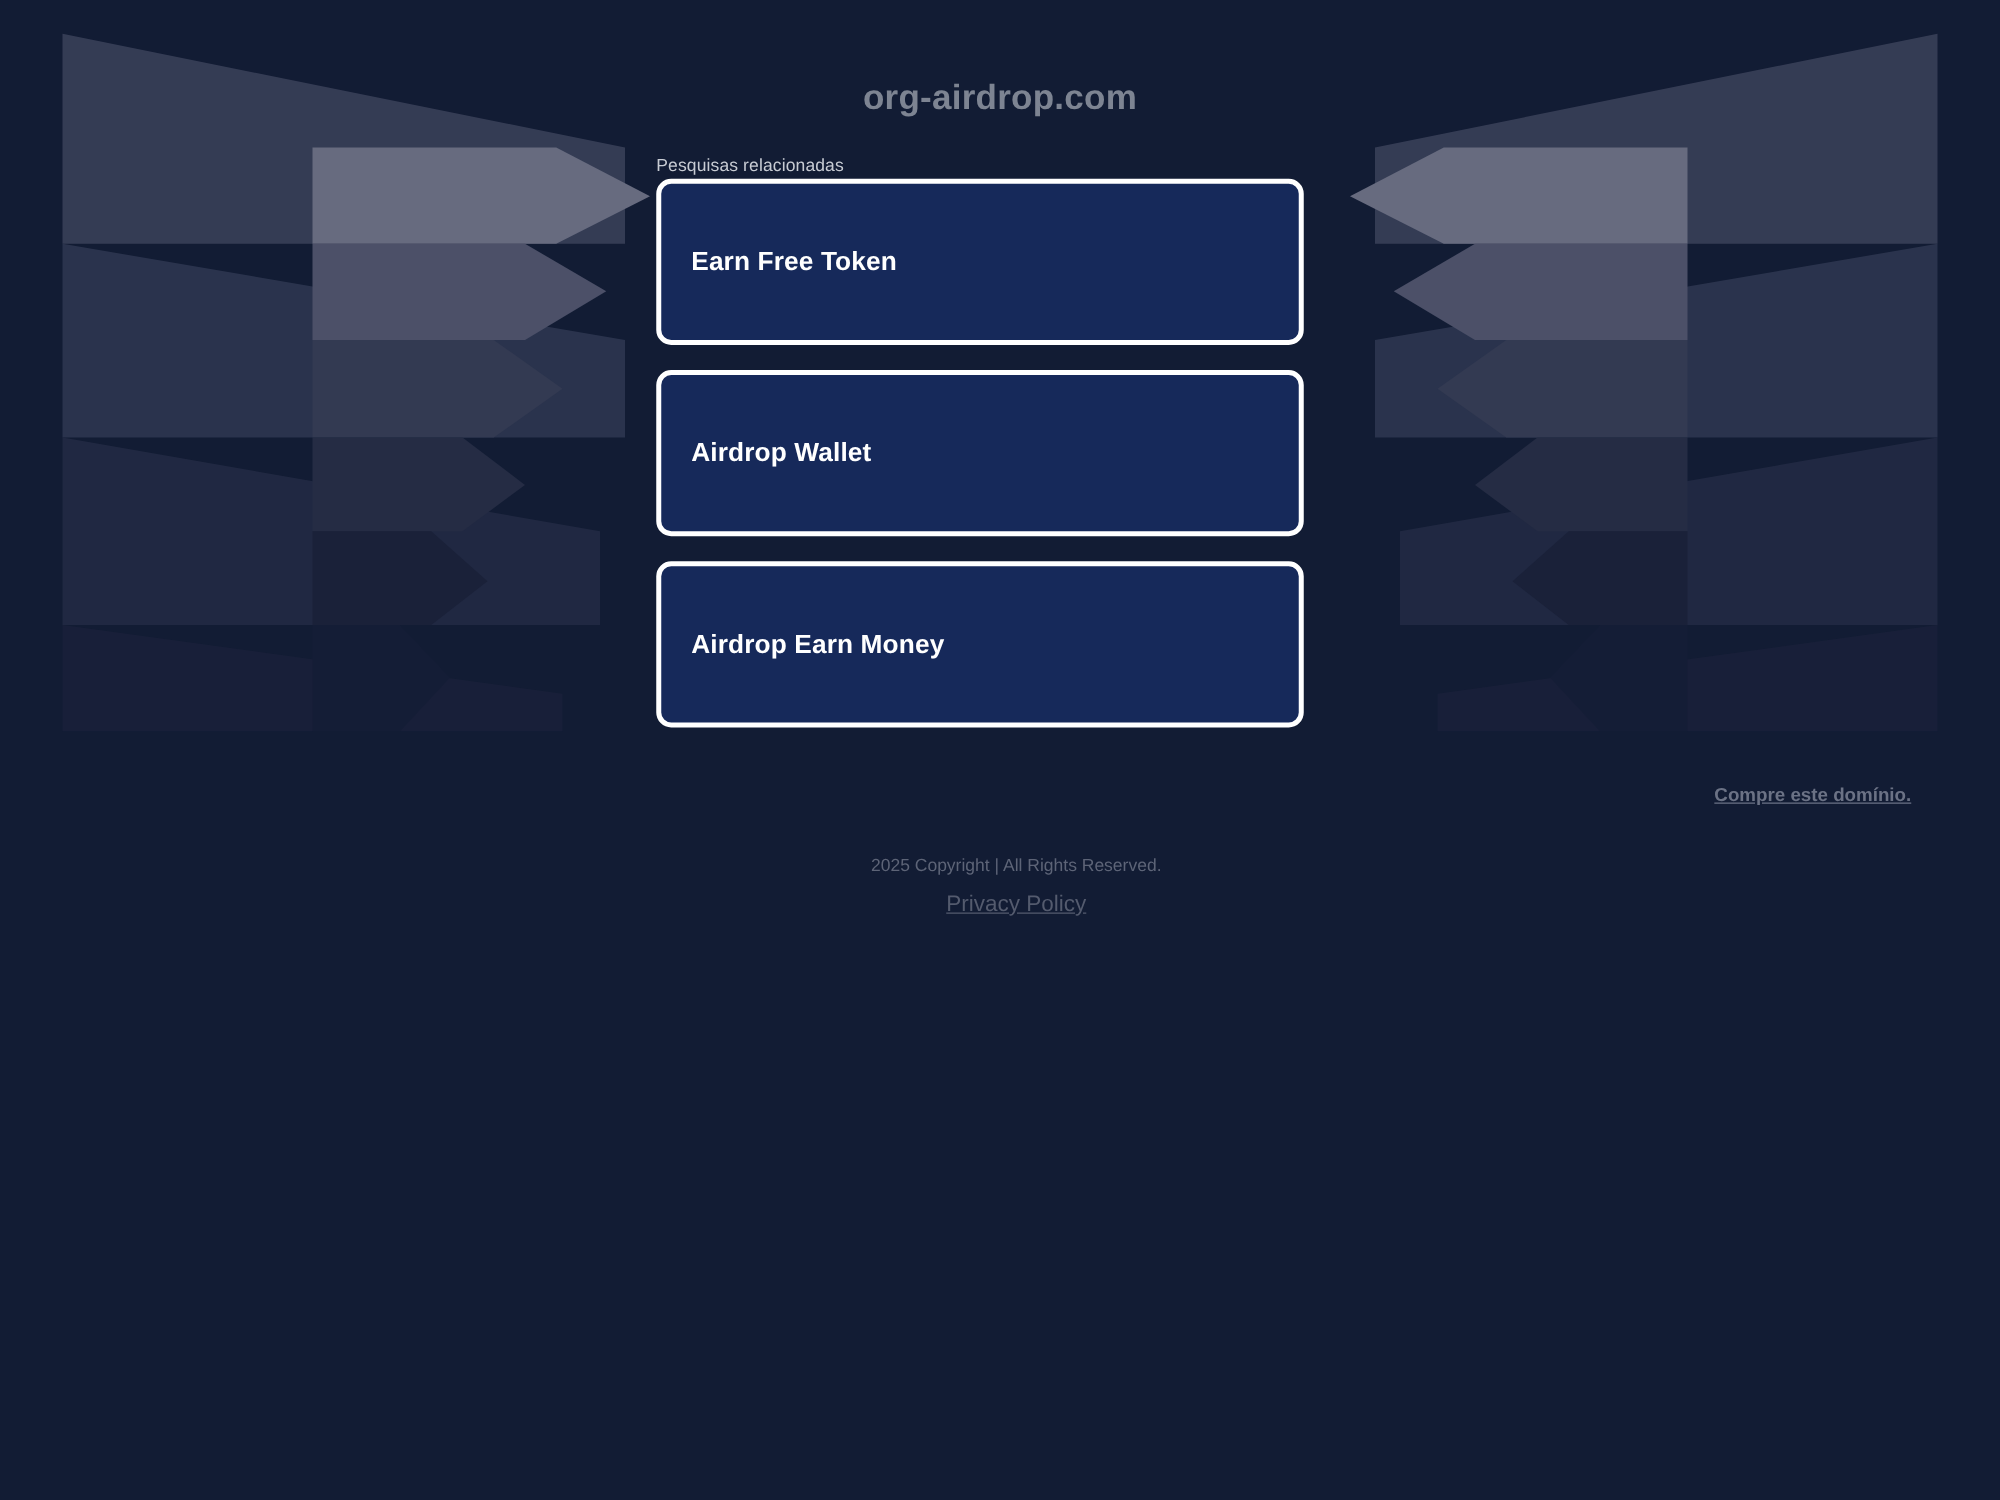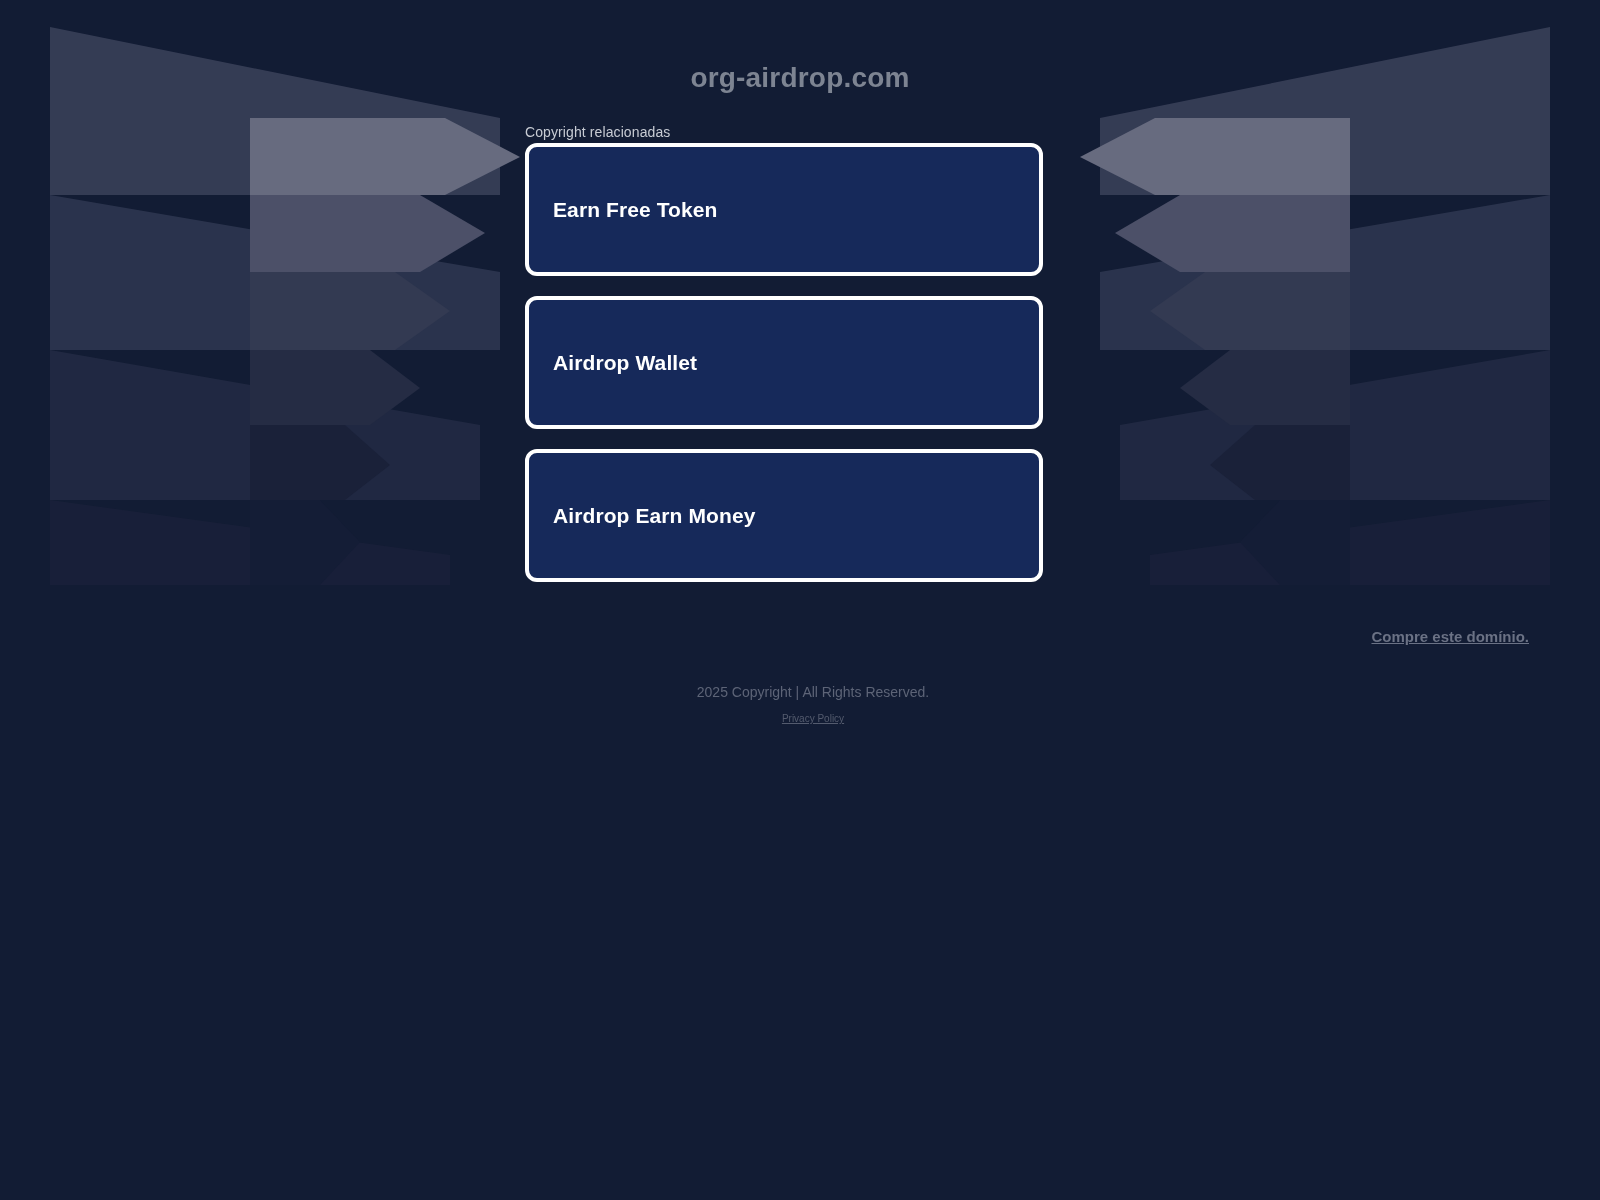--- a/index.html
+++ b/index.html
@@ -102,21 +102,21 @@
     text-align: center;
   }
   #copyright-text {
     font-size: 14px;
     color: #5d6477;
     line-height: 18px;
   }
   #privacy-policy-link {
     display: inline-block;
     margin-top: 12px;
-    font-size: 10px;
+    font-size: 18px;
     color: #545b6e;
     text-decoration: underline;
     cursor: pointer;
   }
 </style>
 </head>
 <body>
 
 <svg id="bg-decoration" viewBox="0 0 1600 1200" width="1600" height="1200" preserveAspectRatio="none">
 
@@ -152,21 +152,21 @@
     <polygon points="1350,350 1230,350 1180,388 1230,425 1350,425" fill="#252c44"></polygon>
     <polygon points="1350,425 1255,425 1210,465 1255,500 1350,500" fill="#1a2139"></polygon>
     <polygon points="1350,500 1280,500 1240,542 1280,585 1350,585" fill="#141d36"></polygon>
   </g>
 </svg>
 
 <div id="page">
 
   <div id="site-title">org-airdrop.com</div>
 
-  <div id="related-label">Copyright relacionadas</div>
+  <div id="related-label">Pesquisas relacionadas</div>
 
   <div id="buy-domain-link">Compre este domínio.</div>
 
   <div id="card-list">
 
     <div class="search-card">
       <span class="search-card-label">Earn Free Token</span>
     </div>
 
     <div class="search-card">

